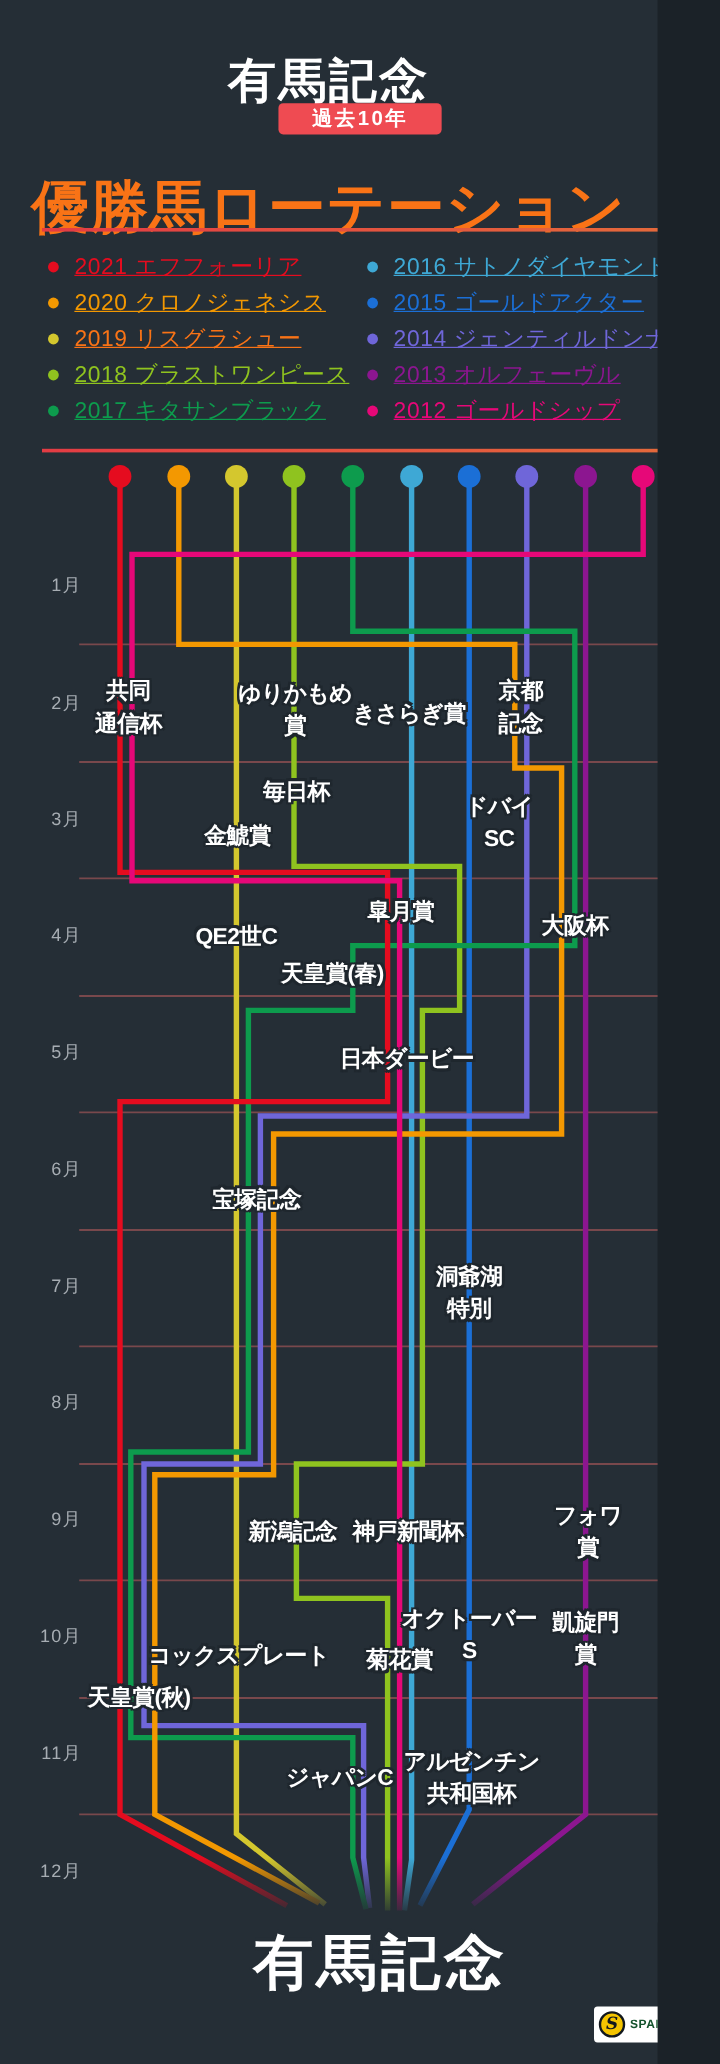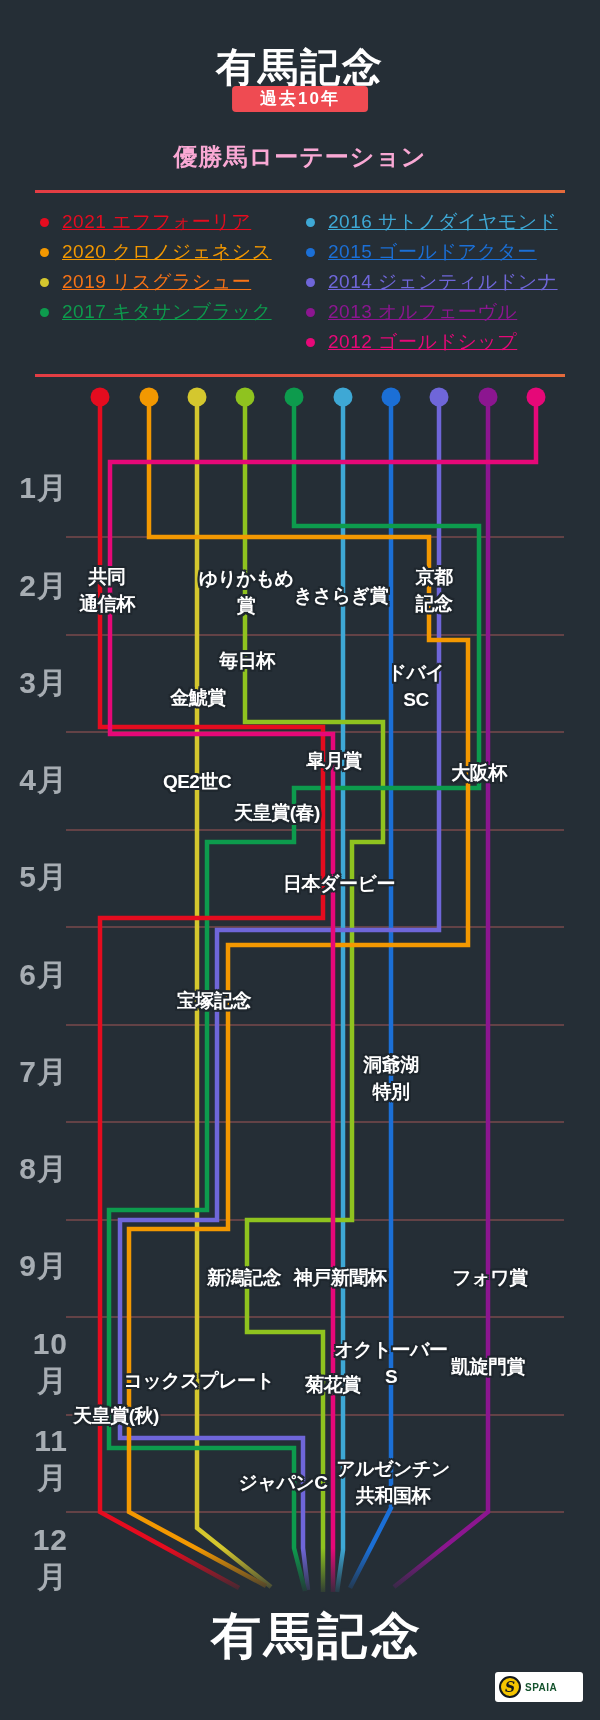--- a/index.html
+++ b/index.html
@@ -1,50 +1,50 @@
 <!DOCTYPE html>
 <html><head>
 <meta charset="utf-8">
 <style>
   html,body{margin:0;padding:0;background:#1b2228;}
   .page{
-    position:relative; width:600px; height:1720px; overflow:hidden;
+    position:relative; width:548px; height:1720px; overflow:hidden;
     background:#252e36;
     font-family:"Liberation Sans","DejaVu Sans",sans-serif;
   }
   .abs{position:absolute;}
   
   .title{
     left:0; right:0; top:40px; text-align:center;
     font-size:40px; font-weight:bold; color:#ffffff; letter-spacing:2px;
   }
   .badge{
     top:86px; left:300px; transform:translateX(-50%);
     height:26px; line-height:26px; padding:0 28px; border-radius:4px;
     color:#ffffff; font-size:17px; font-weight:bold; letter-spacing:2px;
     white-space:nowrap;
   }
   .subtitle{
     left:0; right:0; top:141px; text-align:center;
-    font-size:24px; font-weight:bold; color:#f9a8d4; letter-spacing:1px;
+    font-size:48px; font-weight:bold; color:#f97316; letter-spacing:1px;
   }
   .divider{ left:35px; width:530px; height:3px;
     background:linear-gradient(90deg,#e33c44,#e46a3b); }
   
   .legend-col{ top:207px; }
   .legend-col.col1{ left:40px; width:250px; }
   .legend-col.col2{ left:306px; width:260px; }
   .legend-row{ display:flex; align-items:center; height:30px; }
   .legend-bullet{ width:9px; height:9px; border-radius:50%; margin-right:13px; flex:0 0 auto; }
   .legend-label{ font-size:19px; letter-spacing:0.5px; white-space:nowrap;text-decoration:underline; }
   
   svg.chart{ left:0; top:0; z-index:1; }
   .month-label{
     left:8px; width:60px; text-align:right; transform:translateY(-50%);
-    font-size:30px; font-weight:bold; color:#a7adb3; letter-spacing:1px; z-index:2;
+    font-size:15px; font-weight:normal; color:#a7adb3; letter-spacing:1px; z-index:2;
   }
   .race-label{
     transform:translate(-50%,-50%); text-align:center; z-index:4;
     font-size:19px; font-weight:bold; color:#ffffff; line-height:27px;
     letter-spacing:-0.5px; white-space:pre-line;
     text-shadow:
       -2px 0 0 #1f272e, 2px 0 0 #1f272e, 0 -2px 0 #1f272e, 0 2px 0 #1f272e,
       -2px -2px 0 #1f272e, 2px -2px 0 #1f272e, -2px 2px 0 #1f272e, 2px 2px 0 #1f272e,
       -1px -1px 0 #1f272e, 1px -1px 0 #1f272e, -1px 1px 0 #1f272e, 1px 1px 0 #1f272e;
   }
@@ -92,20 +92,24 @@
         <span class="legend-bullet" style="background: rgb(229, 12, 31);"></span>
         <span class="legend-label" style="color: rgb(229, 12, 31);">2021 エフフォーリア</span>
       </div>
       <div class="legend-row">
         <span class="legend-bullet" style="background: rgb(243, 152, 1);"></span>
         <span class="legend-label" style="color: rgb(243, 152, 1);">2020 クロノジェネシス</span>
       </div>
       <div class="legend-row">
         <span class="legend-bullet" style="background: rgb(212, 199, 46);"></span>
         <span class="legend-label" style="color: #f97316;">2019 リスグラシュー</span>
+      </div>
+      <div class="legend-row">
+        <span class="legend-bullet" style="background: rgb(143, 195, 31);"></span>
+        <span class="legend-label" style="color: rgb(143, 195, 31);">2018 ブラストワンピース</span>
       </div>
       <div class="legend-row">
         <span class="legend-bullet" style="background: rgb(13, 155, 77);"></span>
         <span class="legend-label" style="color: rgb(13, 155, 77);">2017 キタサンブラック</span>
       </div>
     </div>
   <div class="abs legend-col col2">
       <div class="legend-row">
         <span class="legend-bullet" style="background: rgb(62, 168, 213);"></span>
         <span class="legend-label" style="color: rgb(62, 168, 213);">2016 サトノダイヤモンド</span>

